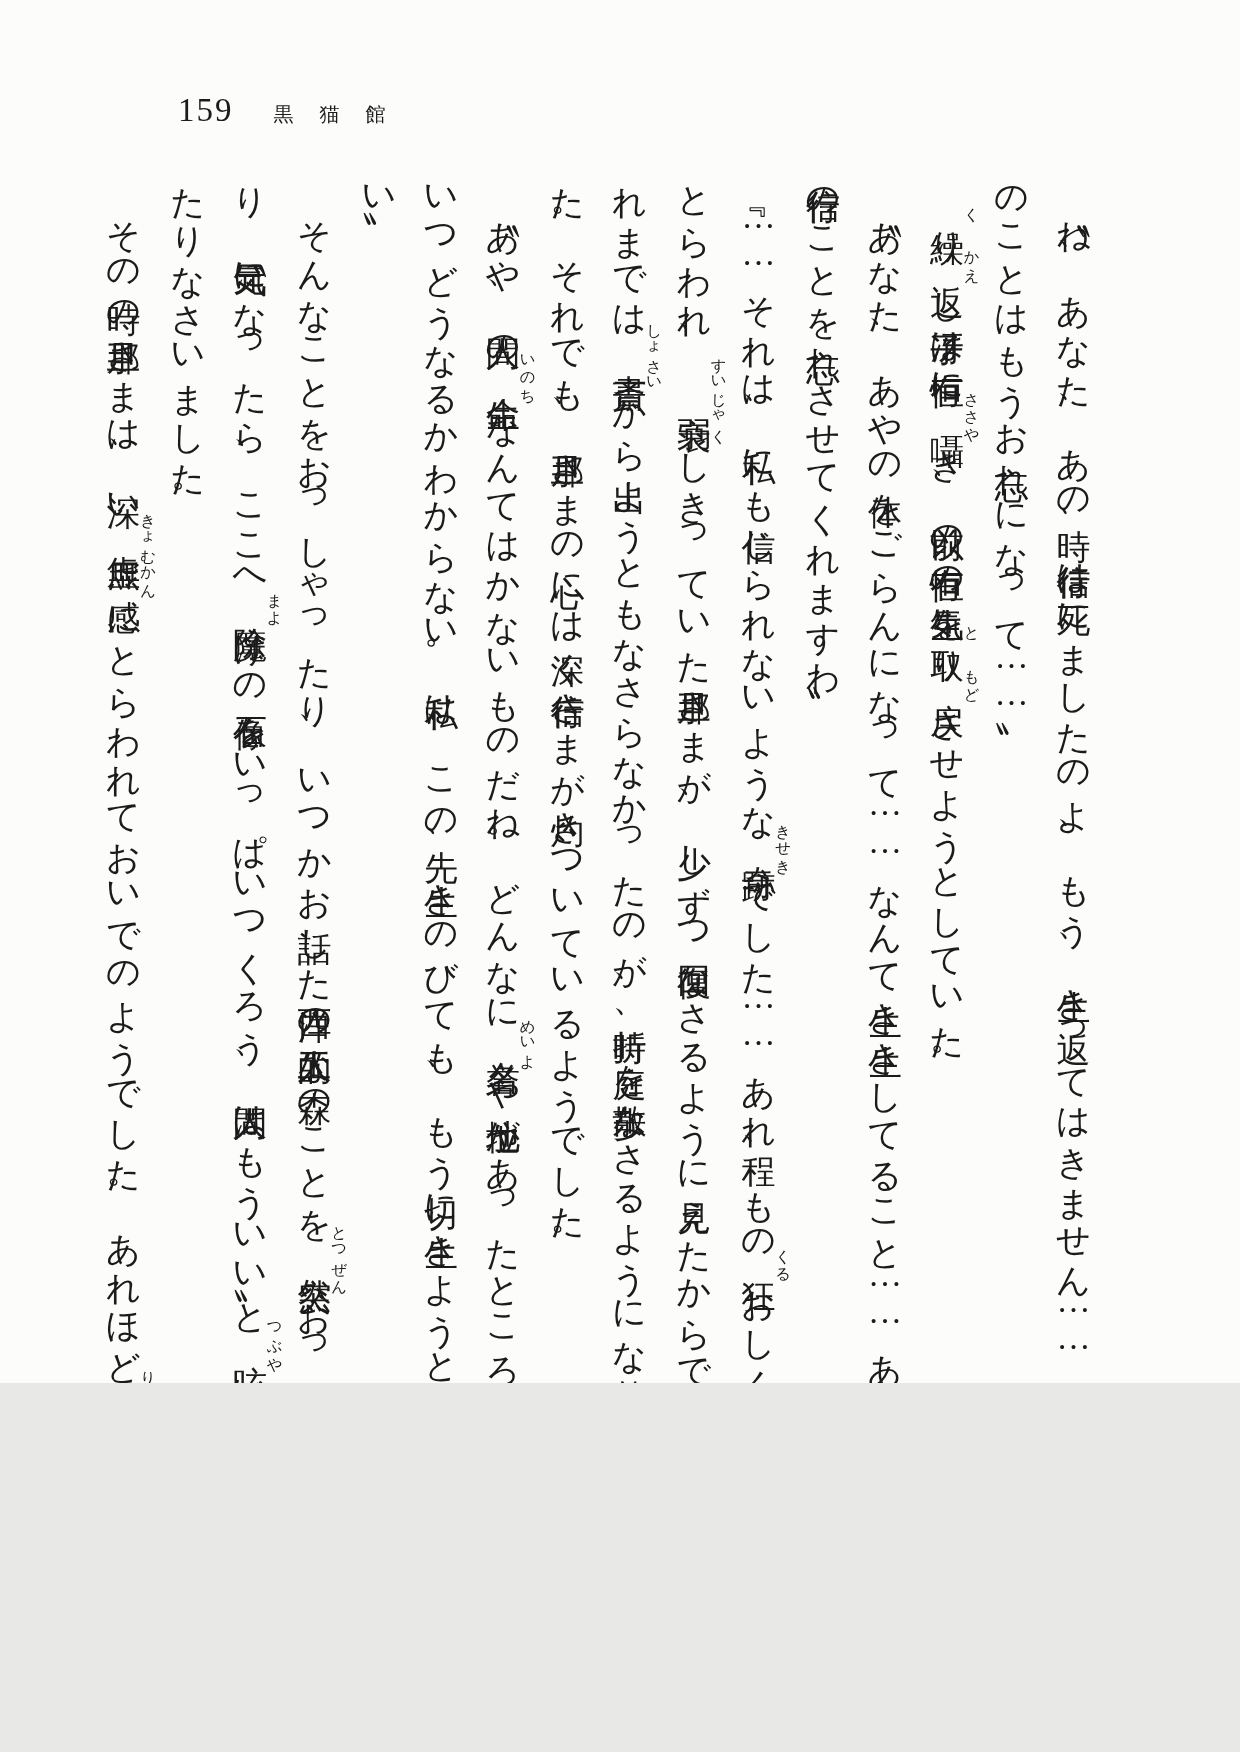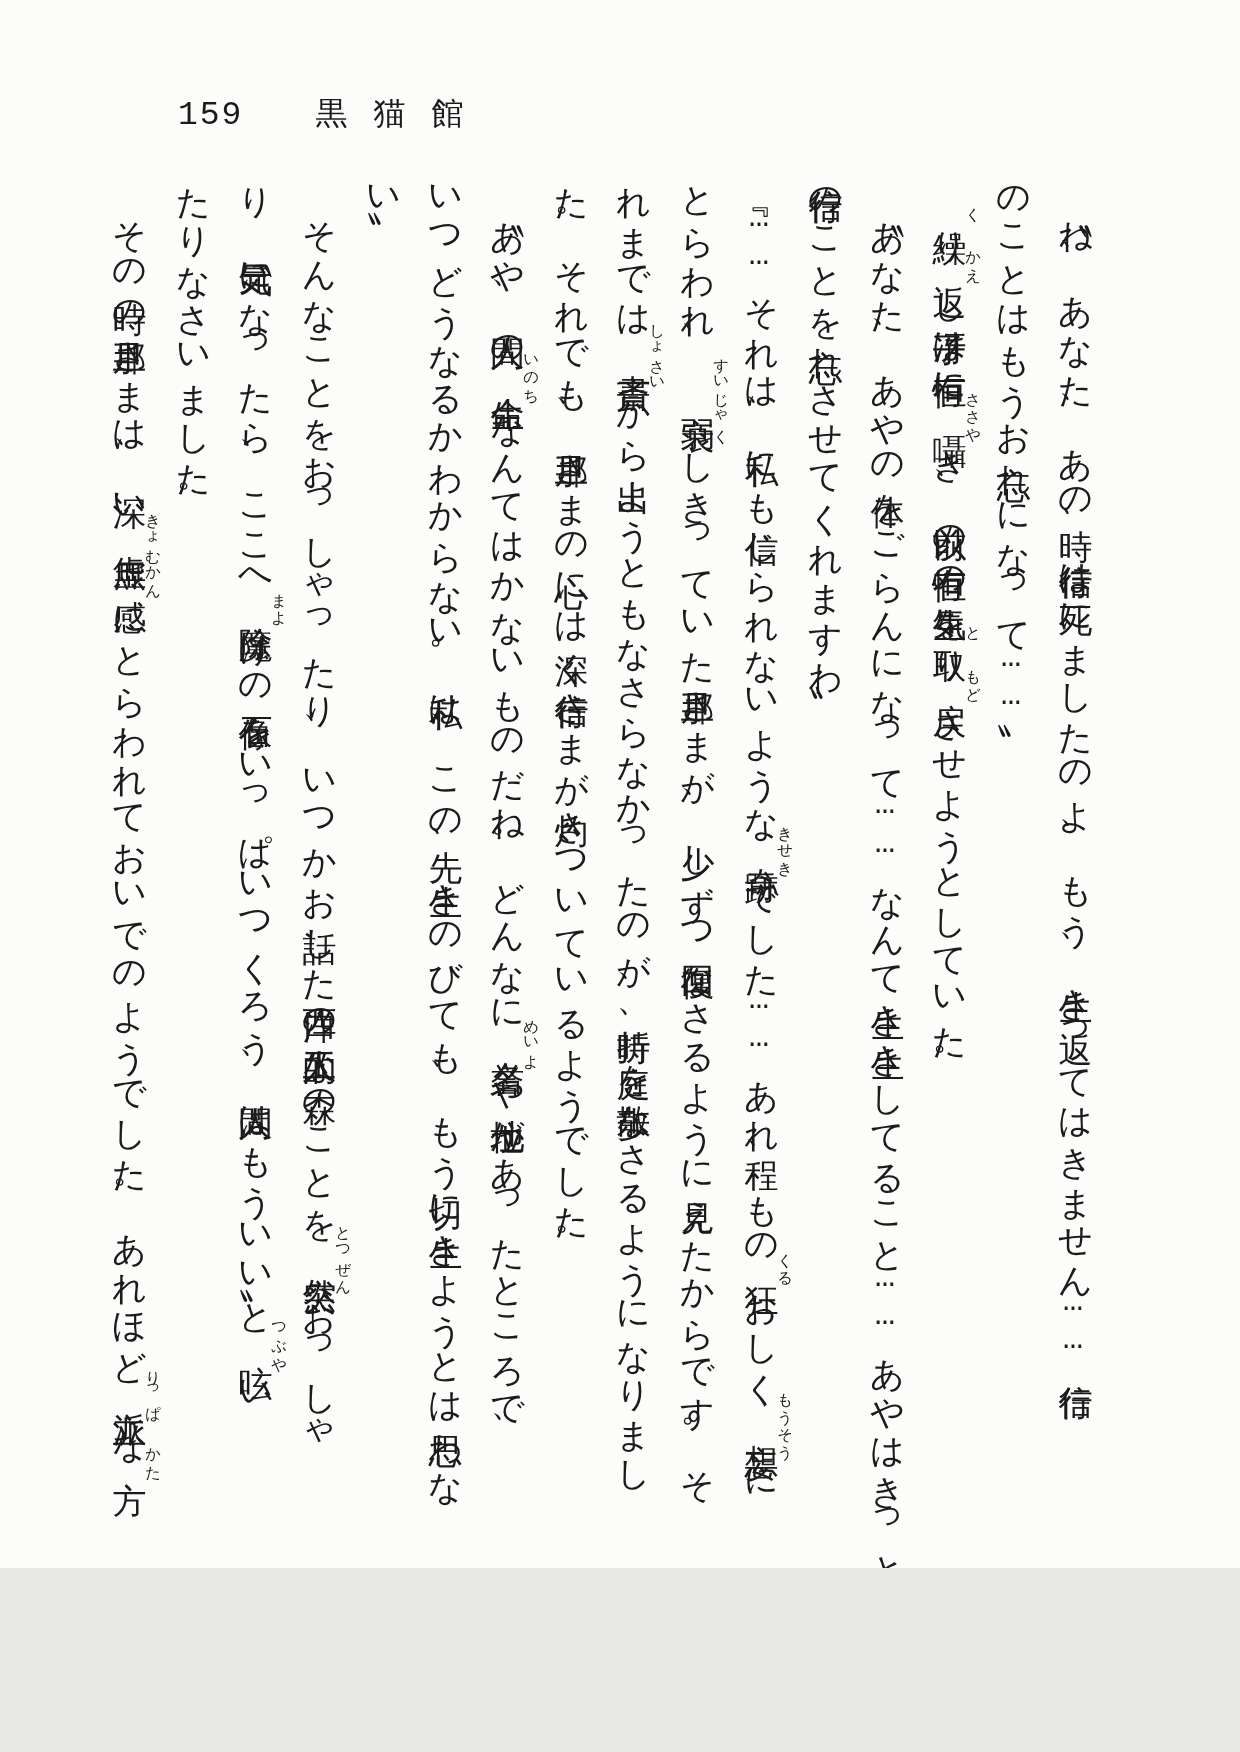--- a/index.html
+++ b/index.html
@@ -3,44 +3,43 @@
 <meta charset="utf-8">
 <style>
   html, body {
     margin: 0;
     padding: 0;
     background: #e8e8e6;
   }
   .page {
     position: relative;
     width: 1240px;
-    height: 1568px;
+    height: 1383px;
     margin: 0 auto;
     background: #fcfcfa;
     overflow: hidden;
-    font-family: Liberation Mono, monospace;
+    font-family: Liberation Serif, serif;
     color: #1b1b1b;
   }
   .header {
     position: absolute;
     top: 92px;
     left: 178px;
     display: flex;
     align-items: baseline;
     gap: 40px;
     white-space: nowrap;
   }
   .page-number {
     font-size: 33px;
     letter-spacing: 2px;
   }
   .running-title {
-    font-size: 32px;
+    font-size: 20px;
     letter-spacing: 26px;
-    margin-left: 32px;
   }
   .text-body {
     position: absolute;
     top: 163px;
     right: 136px;
     height: 1500px;
     writing-mode: vertical-rl;
     text-orientation: upright;
     font-size: 34px;
     line-height: 62px;

